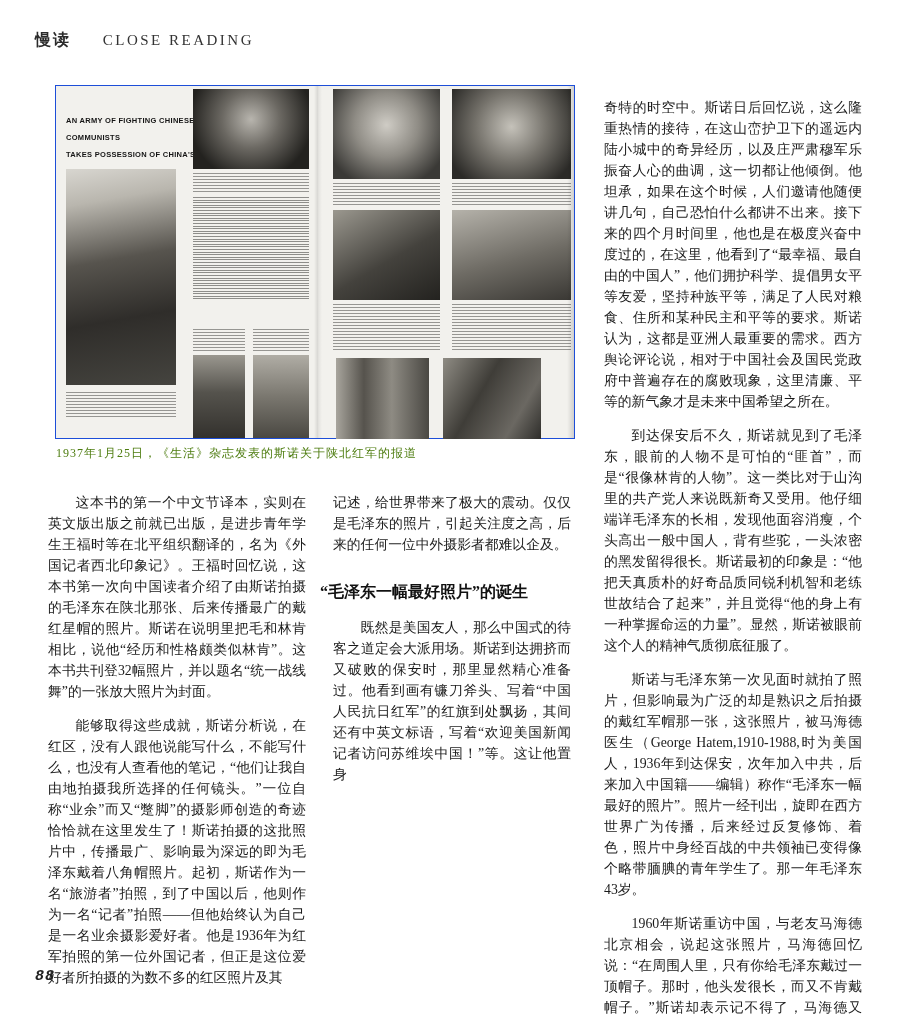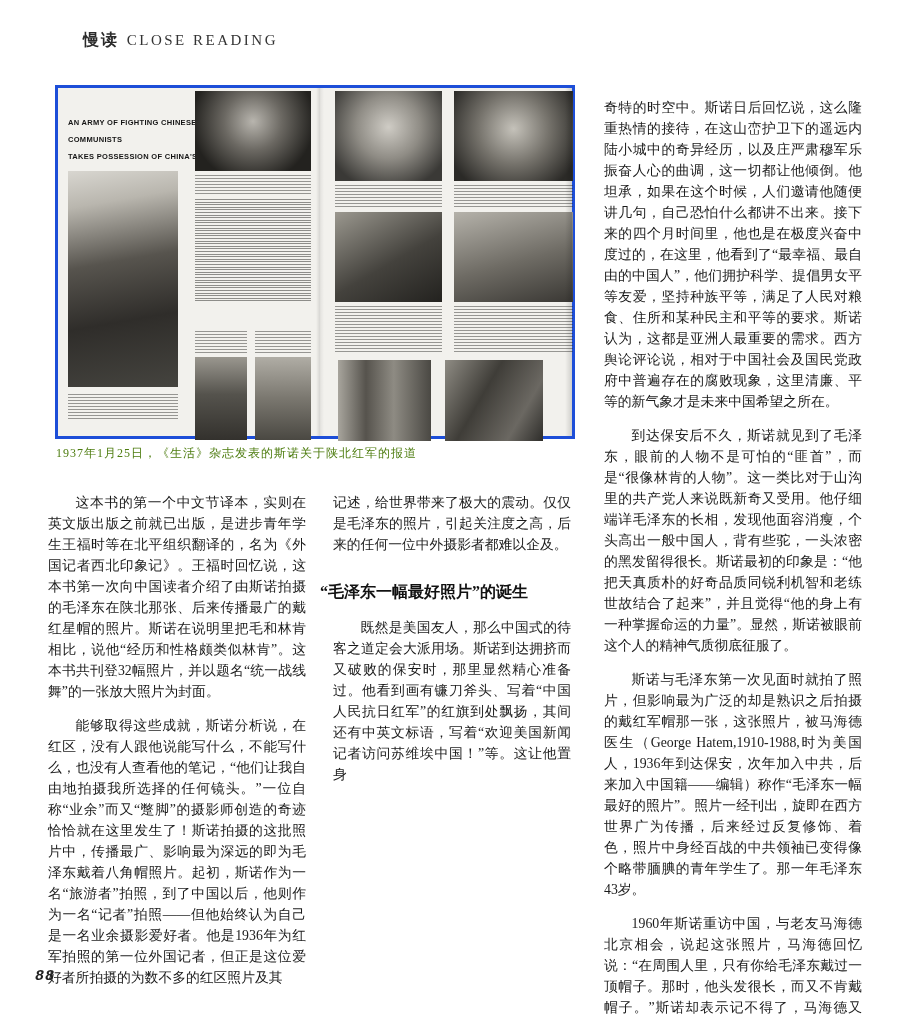--- a/index.html
+++ b/index.html
@@ -3,26 +3,26 @@
 <meta charset="utf-8">
 <style>
   html,body{margin:0;padding:0;background:#ffffff;}
   .page{
     position:relative;width:900px;height:1017px;background:#ffffff;
     font-family:"Liberation Serif","DejaVu Serif",serif;color:#1a1a1a;
     overflow:hidden;
   }
   
   .kicker{position:absolute;left:35px;top:30px;font-size:15px;color:#2b2b2b;white-space:nowrap;}
-  .kicker-cn{font-weight:700;font-size:16px;letter-spacing:2px;margin-right:4px;margin-left:48px;}
-  .kicker-en{font-family:"Liberation Serif","DejaVu Serif",serif;font-size:15px;letter-spacing:2.5px;color:#333;}
+  .kicker-cn{font-weight:700;font-size:16px;letter-spacing:2px;margin-right:4px;}
+  .kicker-en{font-family:"Liberation Serif","DejaVu Serif",serif;font-size:15px;letter-spacing:2.5px;color:#333;margin-left:24px;}
   
   .scan{
     position:absolute;left:55px;top:85px;width:520px;height:354px;
-    background:#f2f1ed;border:3px solid #1d4ed8;box-sizing:border-box;margin:0;
+    background:#f2f1ed;border:1px solid #1d4ed8;box-sizing:border-box;margin:0;
   }
   .headline{
     position:absolute;left:10px;top:26px;width:150px;
     font-family:"Liberation Sans","DejaVu Sans",sans-serif;font-weight:700;
     font-size:7.5px;line-height:17px;letter-spacing:0.3px;color:#151515;
   }
   .ph{position:absolute;background:#87857f;}
   .mtx{
     position:absolute;opacity:.85;
     background-image:repeating-linear-gradient(to bottom,

